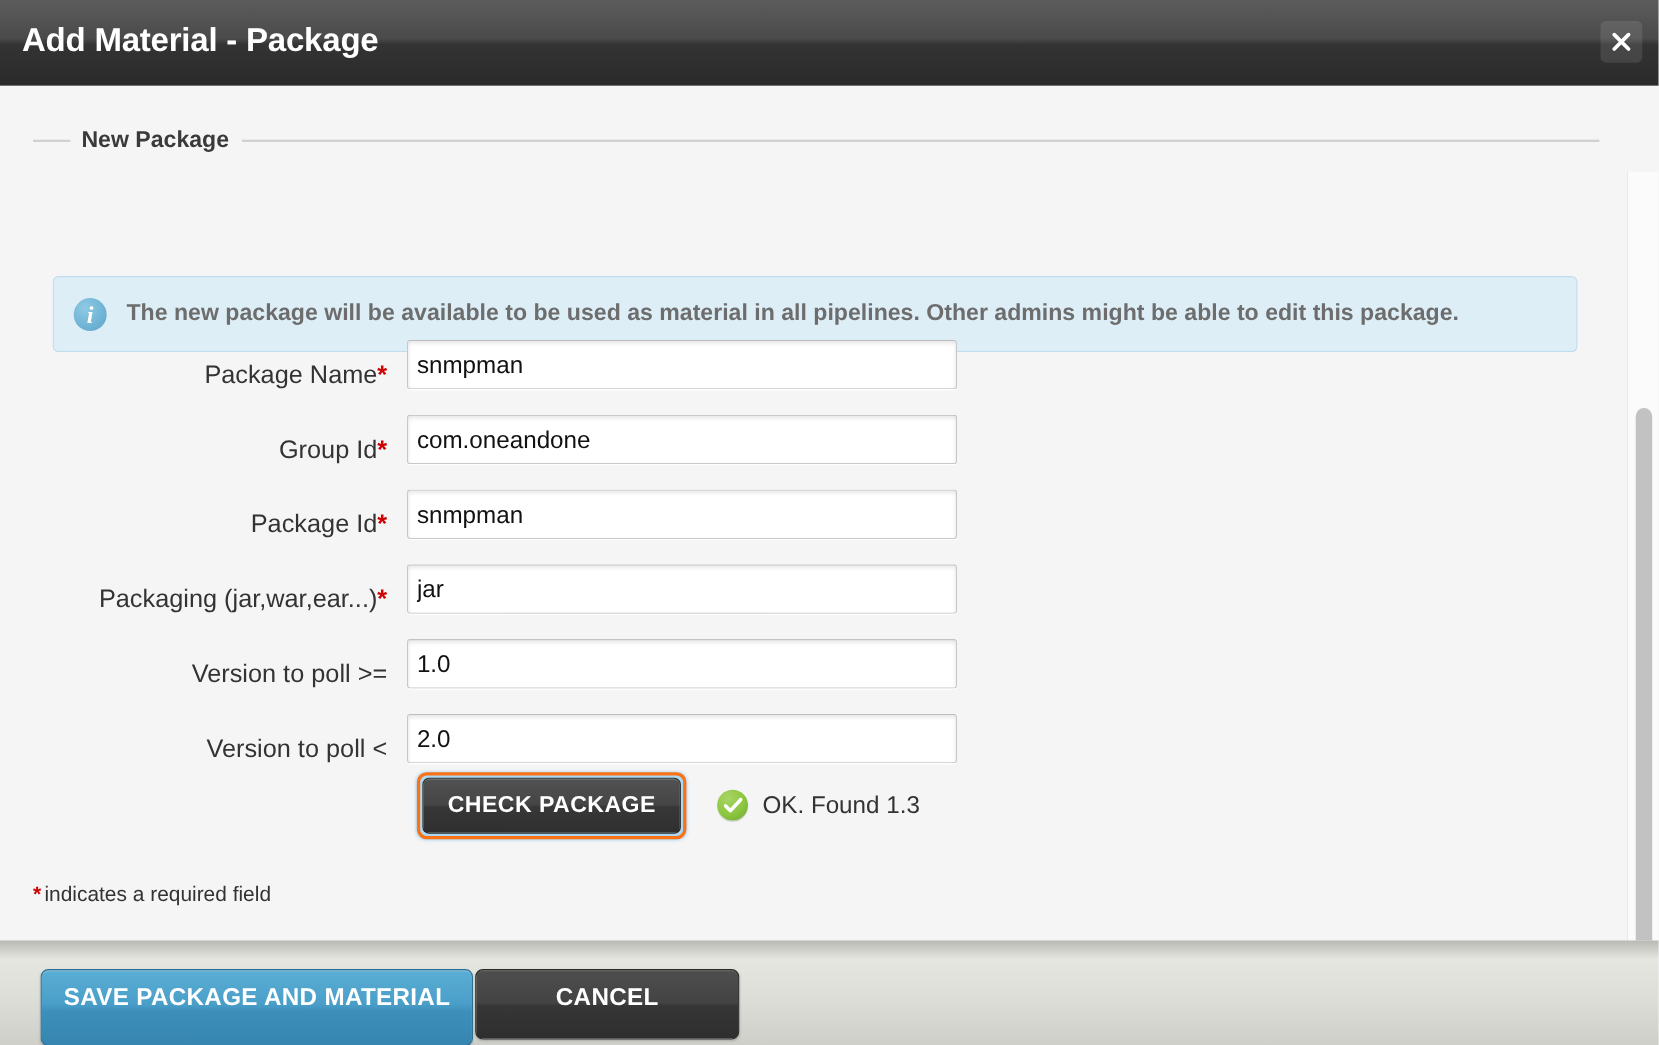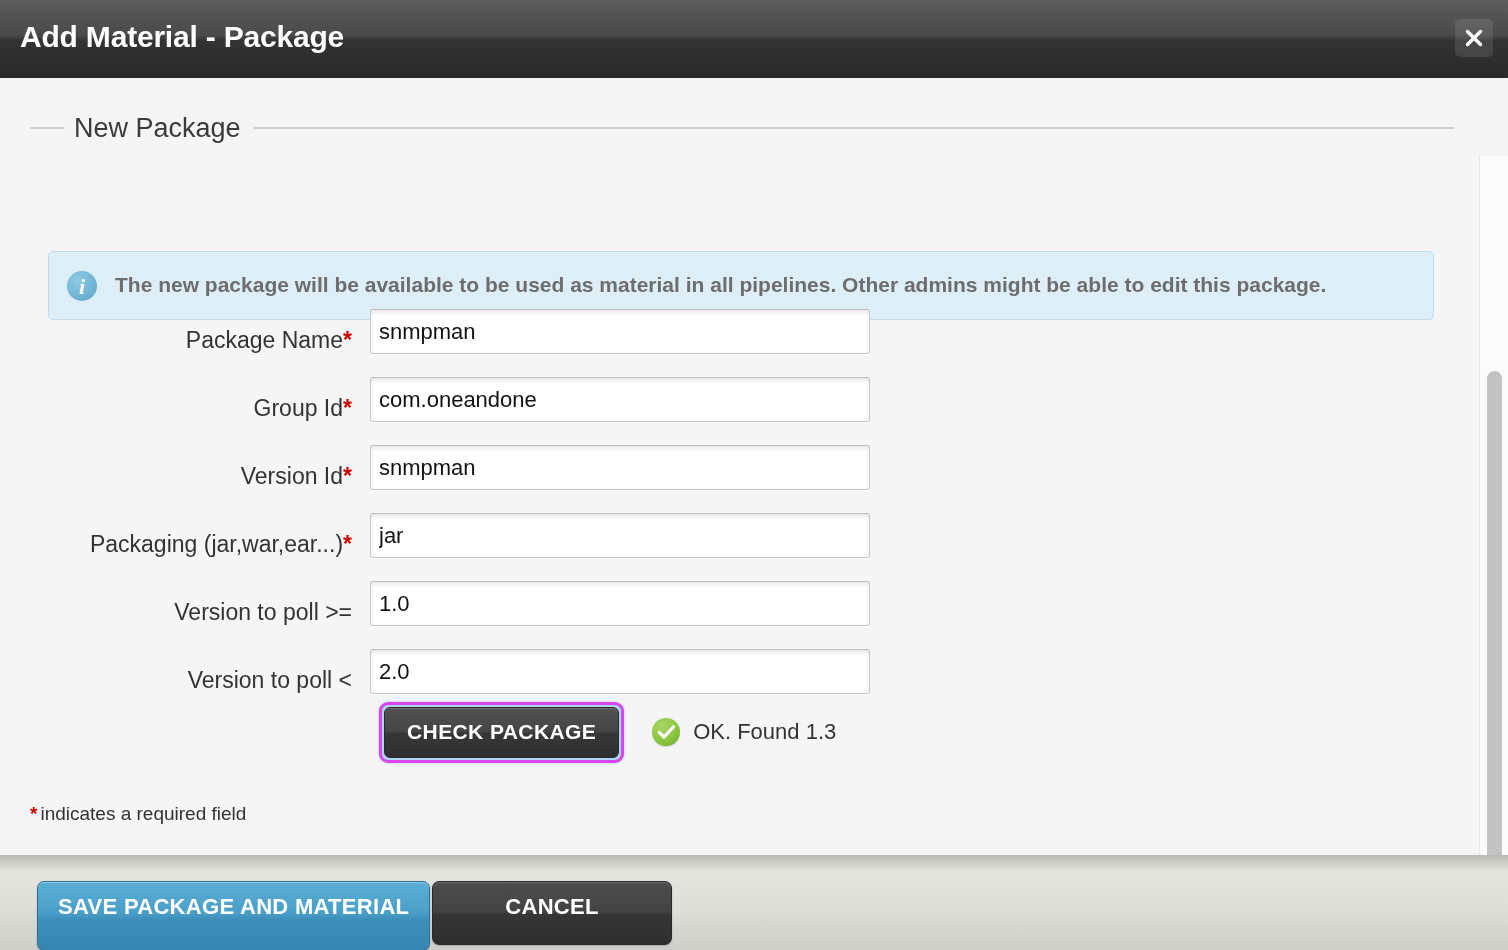--- a/index.html
+++ b/index.html
@@ -79,25 +79,25 @@
     align-items: center;
     height: 36px;
   }
   .legend-dash {
     width: 34px;
     height: 2px;
     background: #cfcfcf;
     flex: none;
   }
   .legend-text {
-    font-size: 27px;
+    font-size: 21px;
     color: #3a3a3a;
     padding: 0 12px 0 10px;
     white-space: nowrap;
-    font-weight: normal;
+    font-weight: bold;
   }
   .legend-line {
     flex: 1;
     height: 2px;
     background: #cfcfcf;
   }
 
   
   .info-banner {
     position: absolute;
@@ -183,21 +183,21 @@
 
   
   .check-row {
     display: flex;
     align-items: center;
     height: 76px;
     padding-left: 379px;
   }
   .check-focus {
     display: inline-block;
-    border: 3px solid #d946ef;
+    border: 3px solid #f97316;
     border-radius: 9px;
     padding: 2px;
     background: #aed8f2;
     box-shadow: 0 0 3px rgba(110,180,230,0.6);
   }
   .check-button {
     display: block;
     border: 1px solid #2a2a2a;
     border-radius: 6px;
     background: linear-gradient(to bottom, #525252 0%, #454545 48%, #373737 52%, #2f2f2f 100%);
@@ -343,21 +343,21 @@
         <label class="form-label"><span>Package Name</span><span class="req">*</span></label>
         <input class="form-input" type="text" value="snmpman" style="">
       </div>
 
       <div class="form-row">
         <label class="form-label"><span>Group Id</span><span class="req">*</span></label>
         <input class="form-input" type="text" value="com.oneandone" style="">
       </div>
 
       <div class="form-row">
-        <label class="form-label"><span>Version Id</span><span class="req">*</span></label>
+        <label class="form-label"><span>Package Id</span><span class="req">*</span></label>
         <input class="form-input" type="text" value="snmpman" style="">
       </div>
 
       <div class="form-row">
         <label class="form-label"><span>Packaging (jar,war,ear...)</span><span class="req">*</span></label>
         <input class="form-input" type="text" value="jar" style="">
       </div>
 
       <div class="form-row">
         <label class="form-label">Version to poll &gt;=</label>

